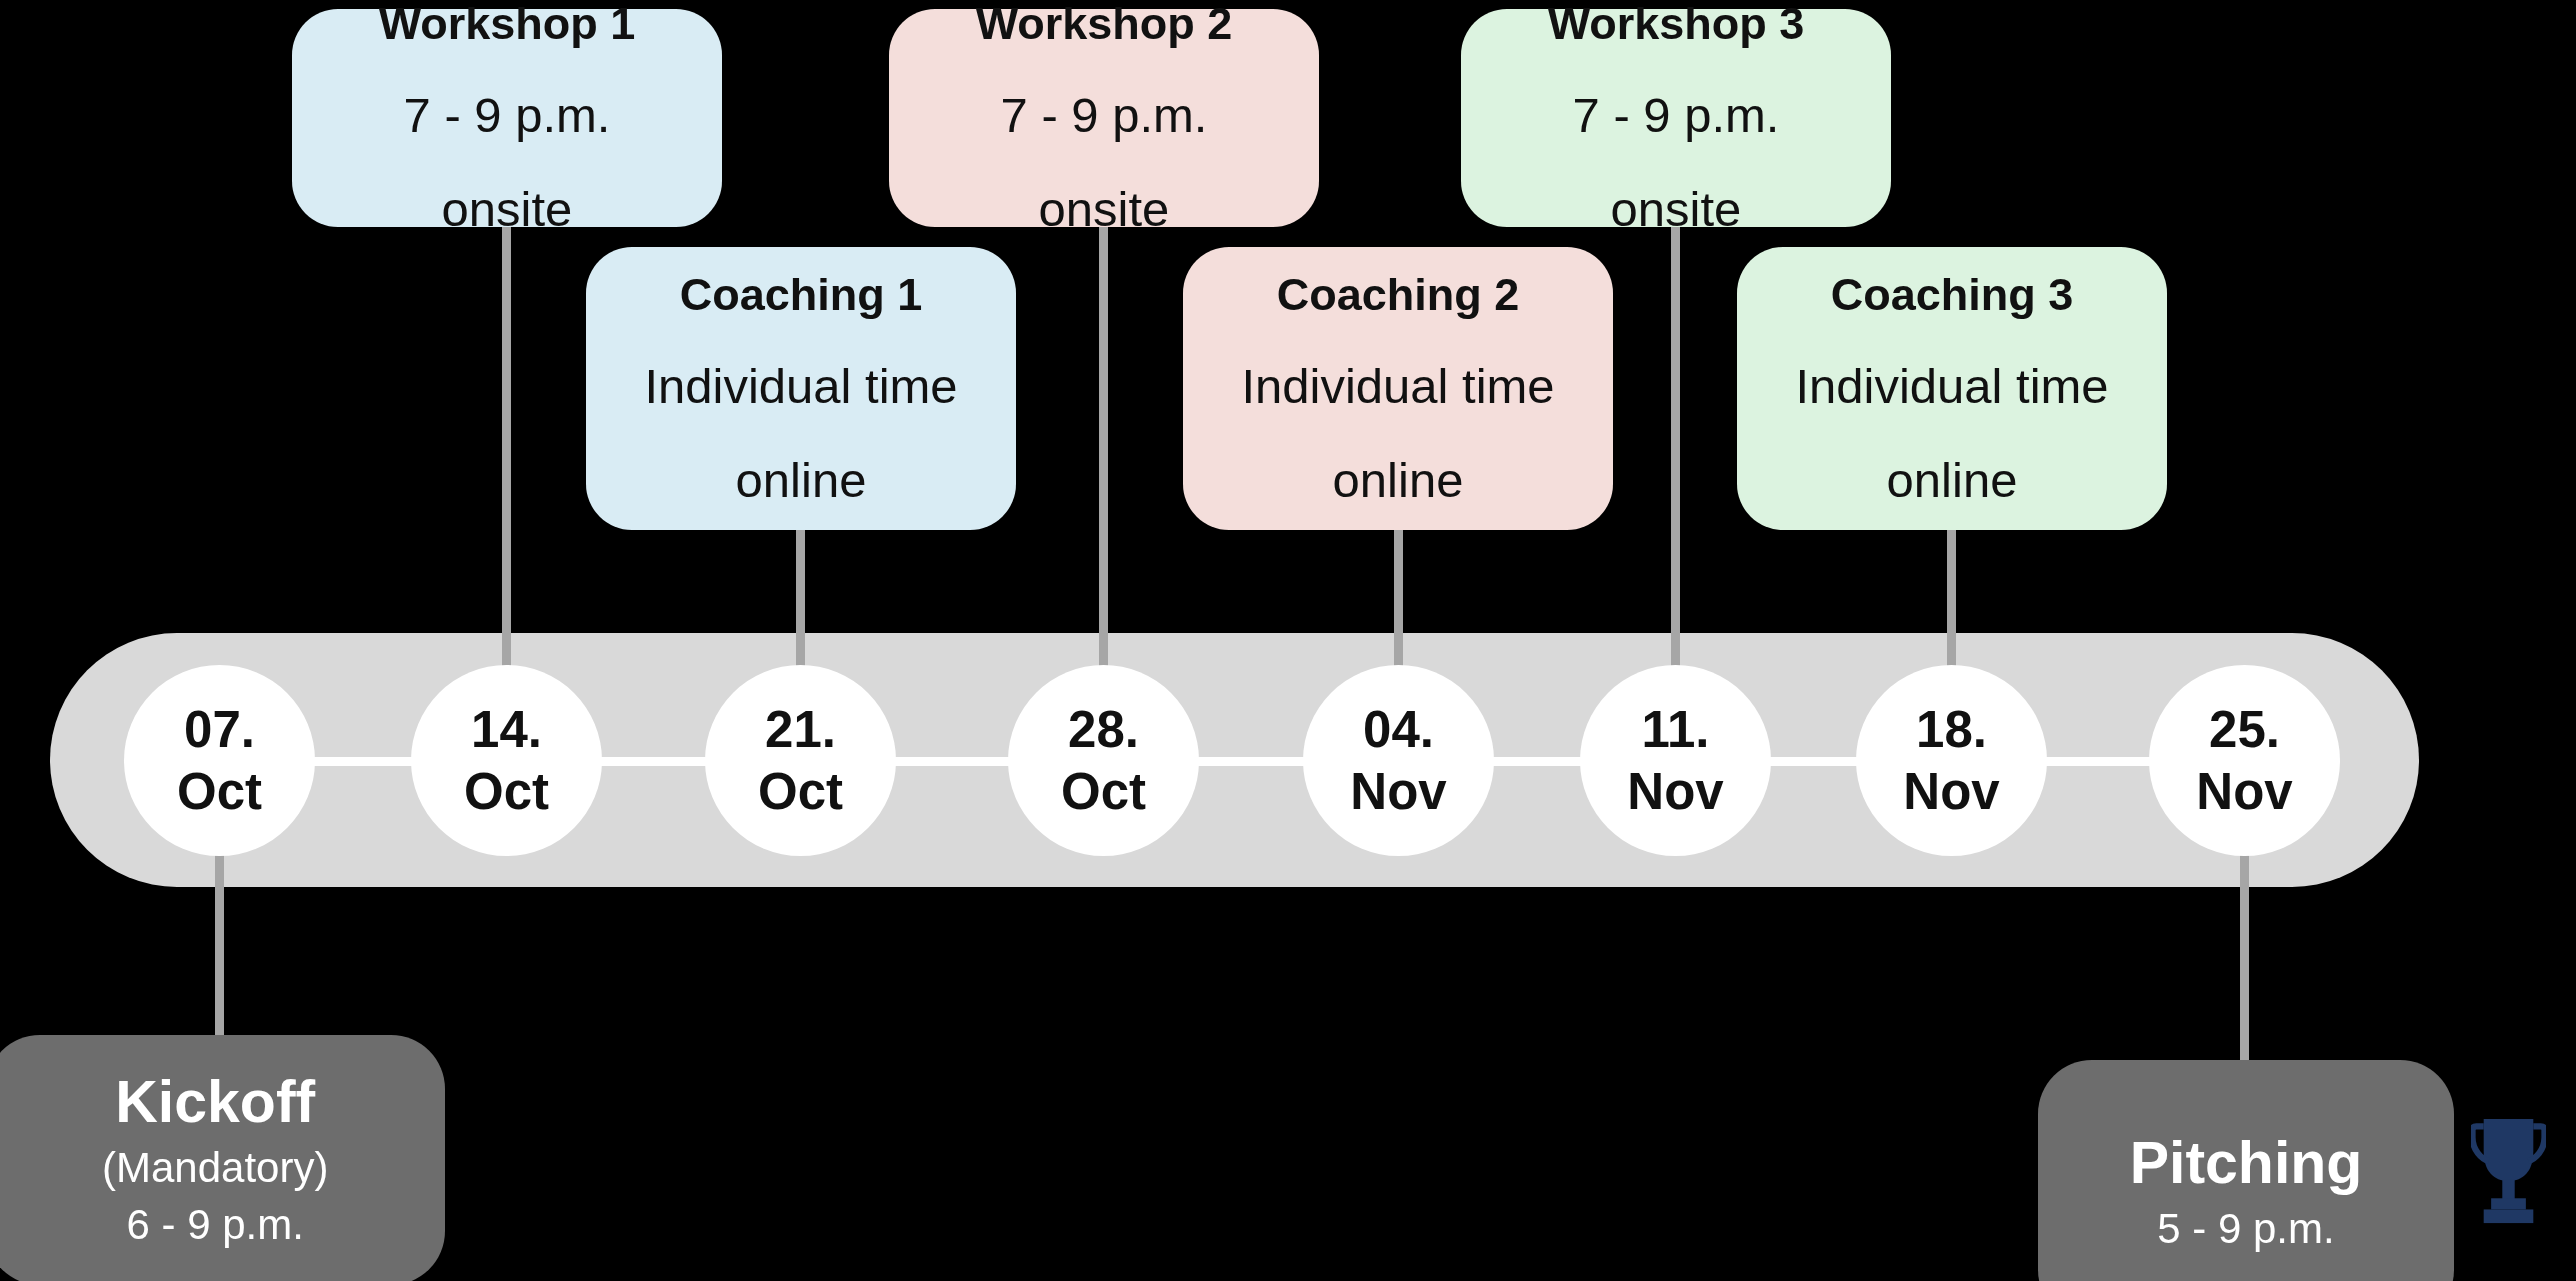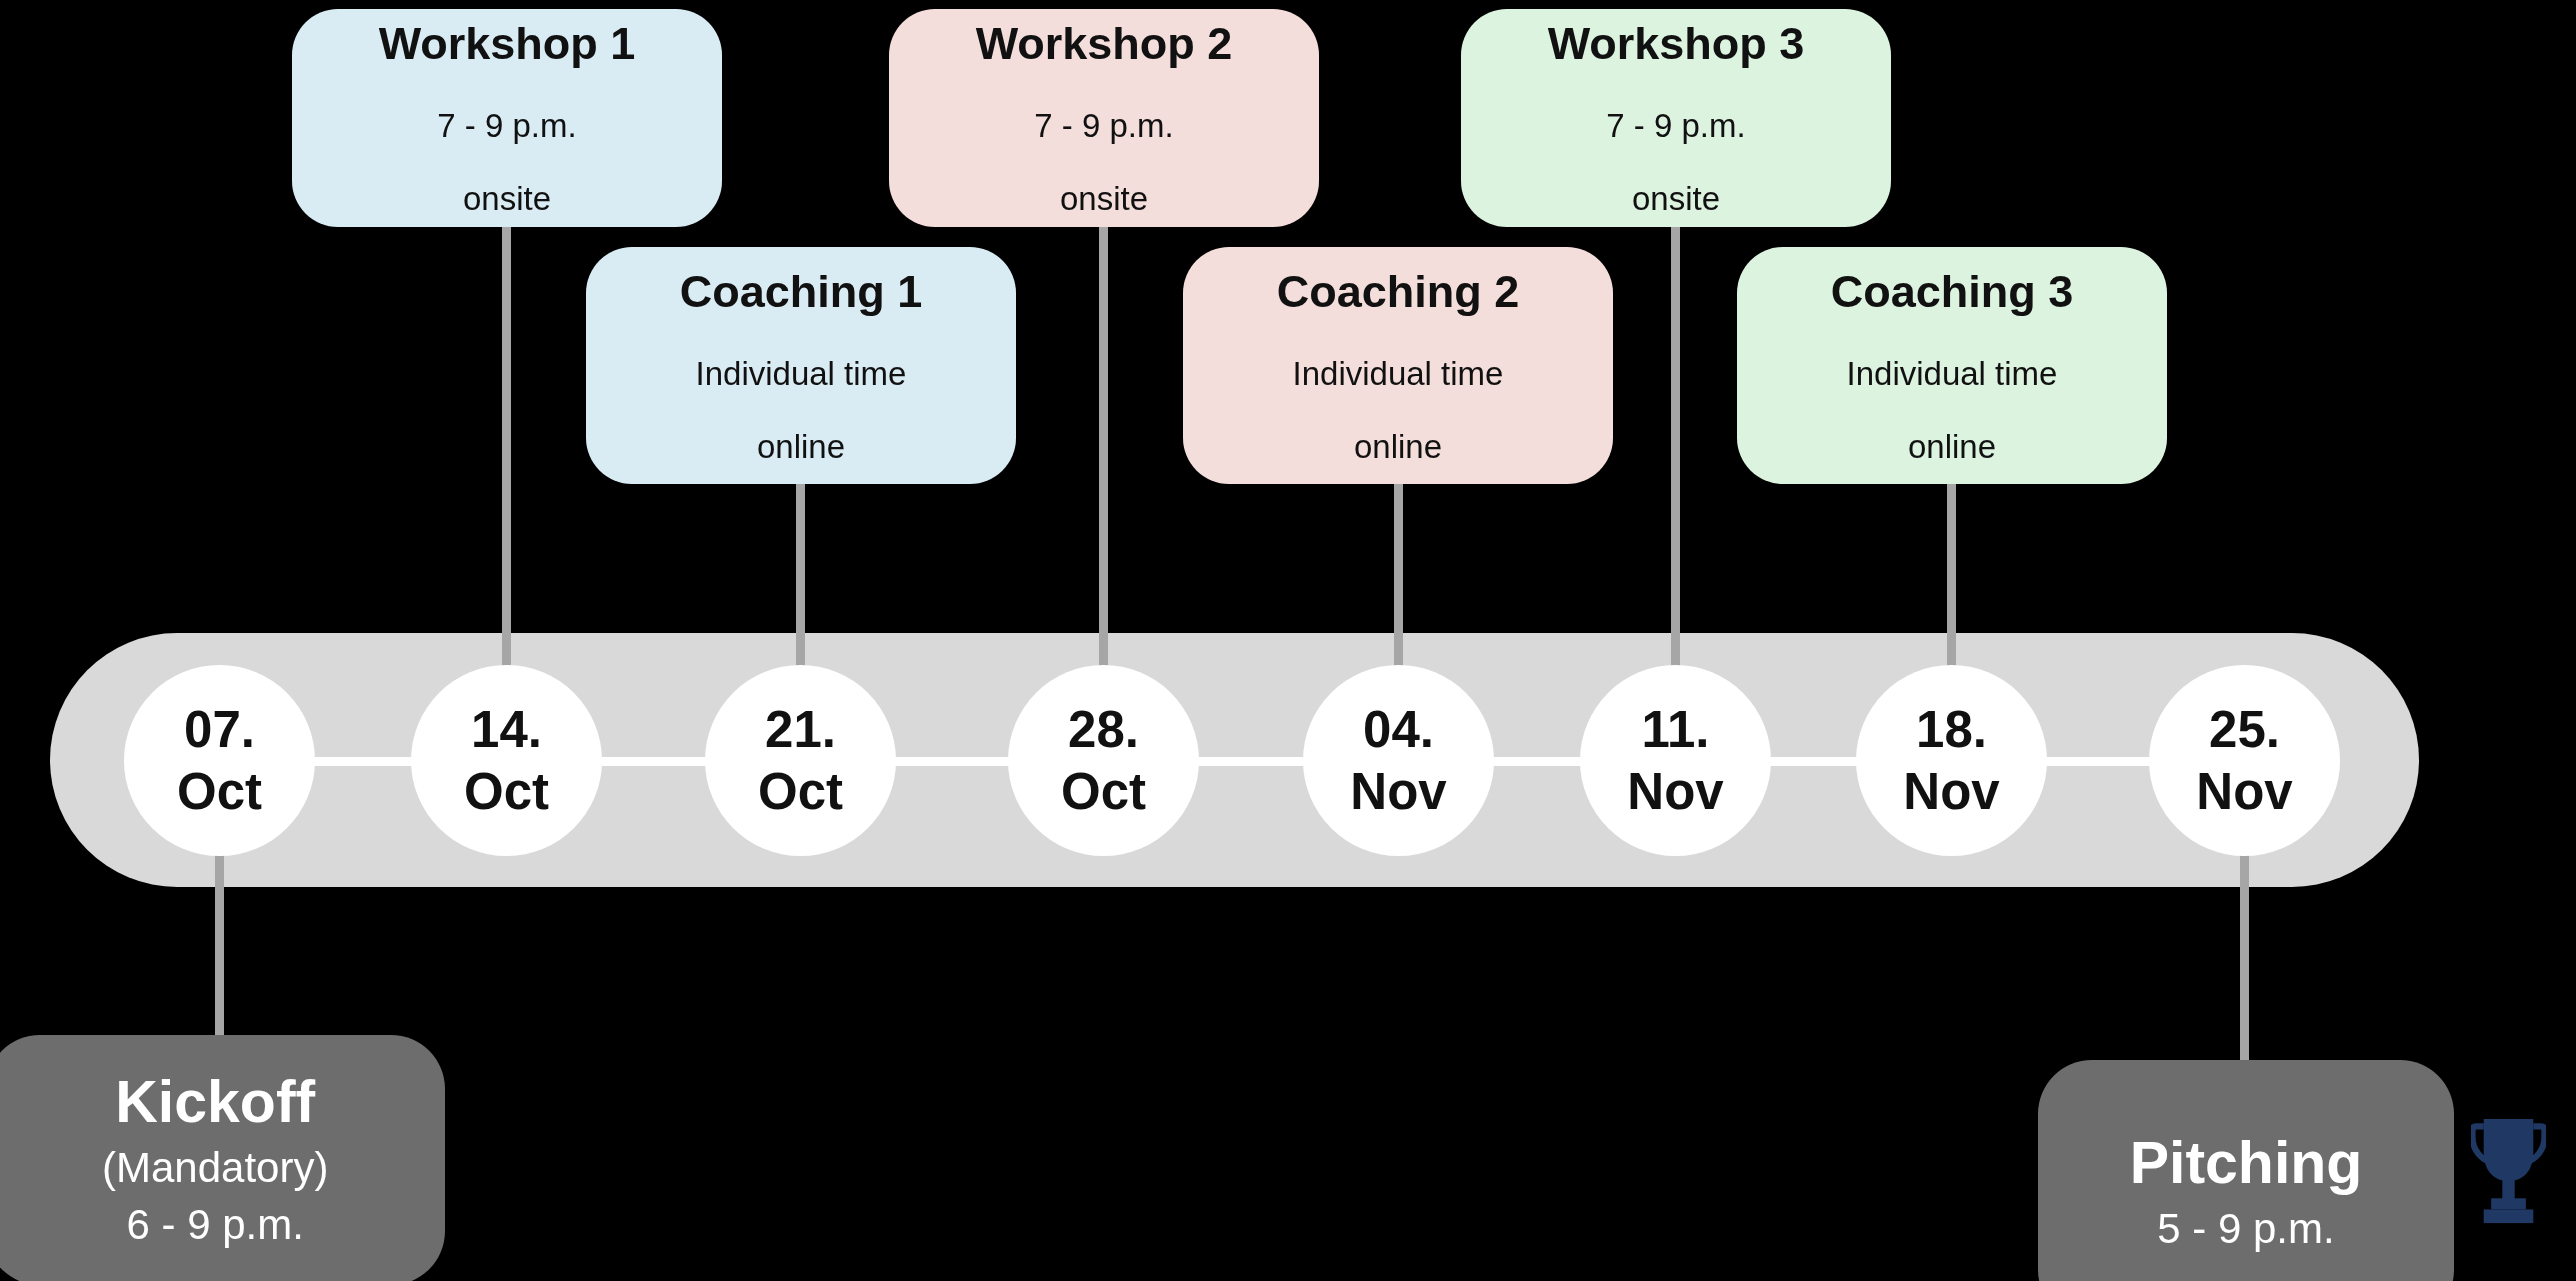--- a/index.html
+++ b/index.html
@@ -60,23 +60,23 @@
     border-radius: 46px;
     display: flex;
     flex-direction: column;
     align-items: center;
     justify-content: center;
     text-align: center;
     color: #111;
     gap: 31px;
   }
   .event-box.workshop { top: 8.6px; height: 218px; }
-  .event-box.coaching { top: 247px; height: 237px; }
+  .event-box.coaching { top: 247px; height: 283px; }
   .event-title { font-weight: bold; font-size: 45px; line-height: 1.3; }
-  .event-line  { font-size: 33px; line-height: 1.28; }
+  .event-line  { font-size: 49px; line-height: 1.28; }
   .dark-box {
     position: absolute;
     z-index: 4;
     border-radius: 54px;
     display: flex;
     flex-direction: column;
     align-items: center;
     justify-content: center;
     text-align: center;
     color: #fff;

